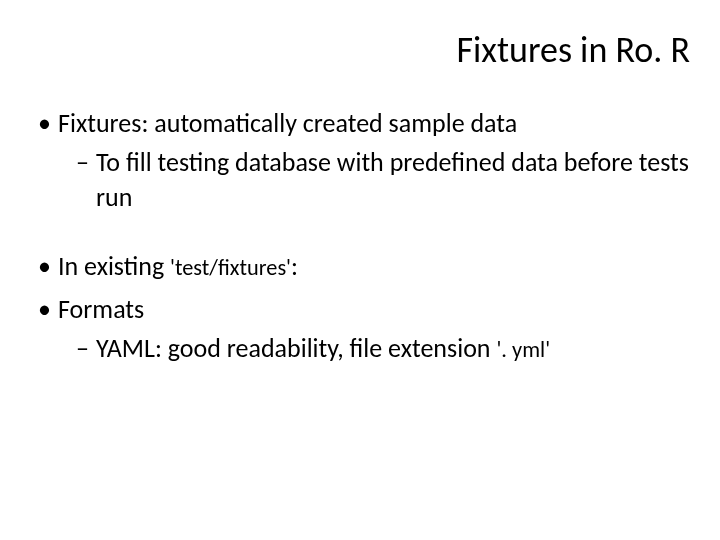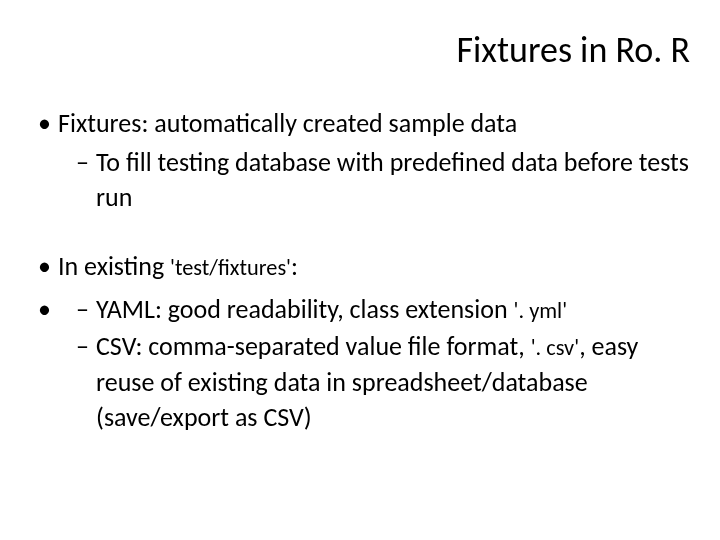--- a/index.html
+++ b/index.html
@@ -65,22 +65,20 @@
   </li>
 </ul>
 
 <div class="gap"></div>
 
 <ul class="top">
   <li>
     <span>In existing </span><span class="code">'test/fixtures'</span><span>:</span>
   </li>
   <li>
+    <span>Formats</span>
     <ul class="sub">
       <li>
-        <span>YAML: good readability, class extension </span><span class="code">'. yml'</span>
-      </li>
-      <li>
-        <span>CSV: comma-separated value file format, </span><span class="code">'. csv'</span><span>, easy reuse of existing data in spreadsheet/database (save/export as CSV)</span>
+        <span>YAML: good readability, file extension </span><span class="code">'. yml'</span>
       </li>
     </ul>
   </li>
 </ul>
 
 </body></html>

